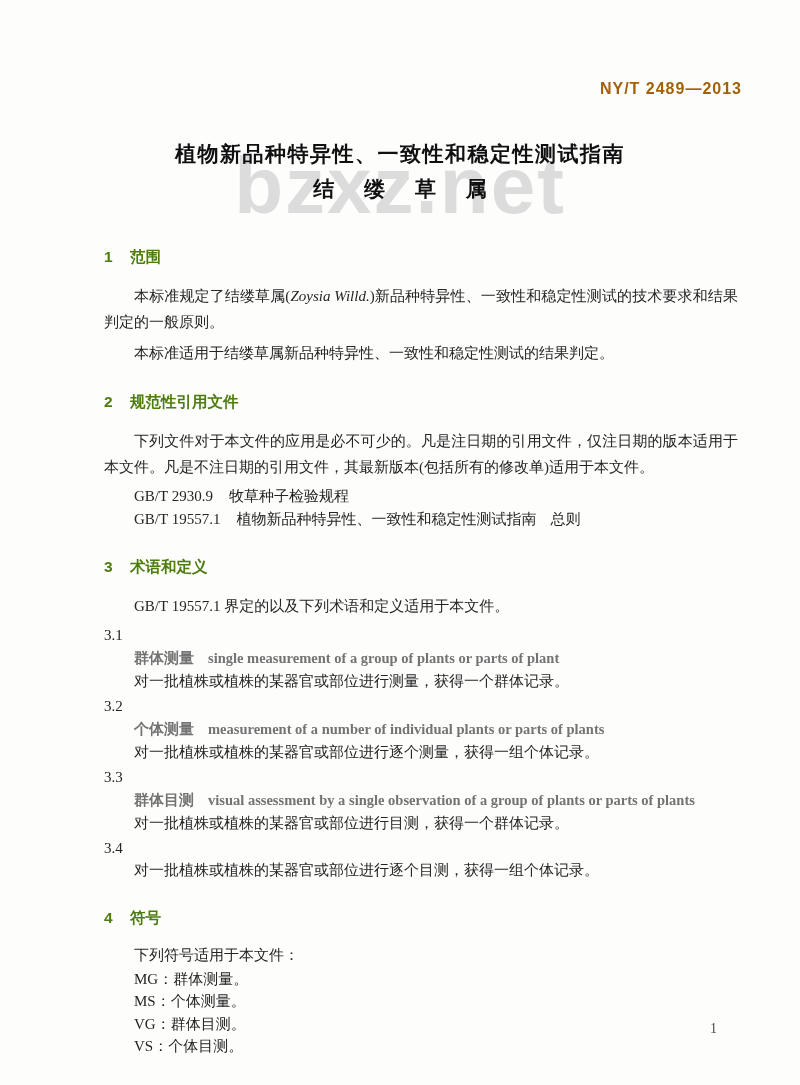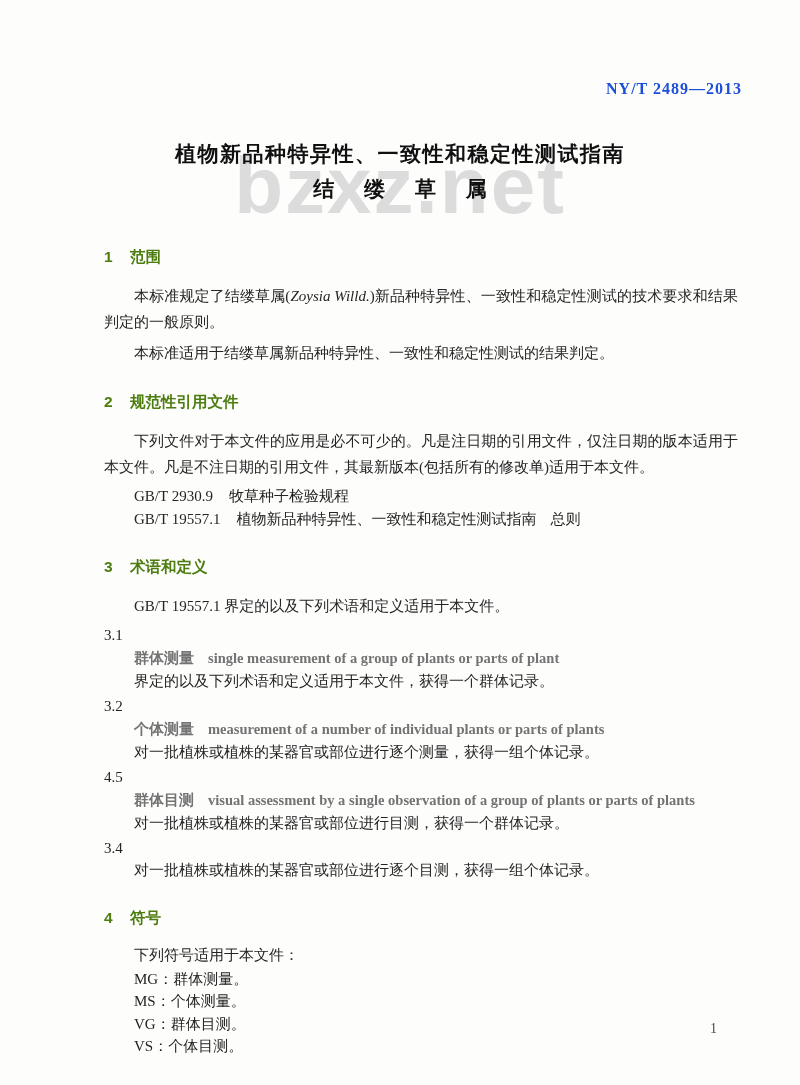--- a/index.html
+++ b/index.html
@@ -6,22 +6,22 @@
   html,body { width:800px; height:1085px; }
   body { background:#ffffff; }
   .page {
     position:relative; width:800px; height:1085px;
     background:#fdfdfc; overflow:hidden;
     font-family:"Liberation Serif","DejaVu Serif",serif;
     color:#222;
   }
   .doc-code {
     position:absolute; top:80px; right:58px;
-    font-family:Liberation Serif, serif;
-    font-weight:bold; font-size:16px; letter-spacing:1px; color:#1d4ed8;
+    font-family:Liberation Sans, sans-serif;
+    font-weight:bold; font-size:16px; letter-spacing:1px; color:#a16207;
     z-index:2;
   }
   .watermark {
     position:absolute; top:140px; left:50%; transform:translateX(-50%);
     font-family:Liberation Sans, sans-serif;
     font-weight:bold; font-size:80px; letter-spacing:2px;
     color:#dcdcdc; z-index:0; white-space:nowrap; user-select:none;
   }
   .title-block { position:absolute; top:139px; left:0; width:100%; text-align:center; z-index:1; color:#101010; }
   .title-line1 {
@@ -88,27 +88,27 @@
     <div class="sec-heading"><span class="num">2</span><span>规范性引用文件</span></div>
     <p class="para">下列文件对于本文件的应用是必不可少的。凡是注日期的引用文件，仅注日期的版本适用于本文件。凡是不注日期的引用文件，其最新版本(包括所有的修改单)适用于本文件。</p>
     <div class="ref-line"><span class="ref-code">GB/T 2930.9</span><span class="ref-title">牧草种子检验规程</span></div>
     <div class="ref-line"><span class="ref-code">GB/T 19557.1</span><span class="ref-title">植物新品种特异性、一致性和稳定性测试指南</span><span class="ref-gap"></span><span>总则</span></div>
 
     <div class="sec-heading"><span class="num">3</span><span>术语和定义</span></div>
     <p class="para">GB/T 19557.1 界定的以及下列术语和定义适用于本文件。</p>
 
     <div class="term-num">3.1</div>
     <div class="term-line"><span class="term-zh">群体测量</span><span class="term-en">single measurement of a group of plants or parts of plant</span></div>
-    <div class="term-def">界定的以及下列术语和定义适用于本文件，获得一个群体记录。</div>
+    <div class="term-def">对一批植株或植株的某器官或部位进行测量，获得一个群体记录。</div>
 
     <div class="term-num">3.2</div>
     <div class="term-line"><span class="term-zh">个体测量</span><span class="term-en">measurement of a number of individual plants or parts of plants</span></div>
     <div class="term-def">对一批植株或植株的某器官或部位进行逐个测量，获得一组个体记录。</div>
 
-    <div class="term-num">4.5</div>
+    <div class="term-num">3.3</div>
     <div class="term-line"><span class="term-zh">群体目测</span><span class="term-en">visual assessment by a single observation of a group of plants or parts of plants</span></div>
     <div class="term-def">对一批植株或植株的某器官或部位进行目测，获得一个群体记录。</div>
 
     <div class="term-num">3.4</div>
     <div class="term-def">对一批植株或植株的某器官或部位进行逐个目测，获得一组个体记录。</div>
 
     <div class="sec-heading"><span class="num">4</span><span>符号</span></div>
     <div class="symbol-intro">下列符号适用于本文件：</div>
     <div class="symbol-line">MG：群体测量。</div>
     <div class="symbol-line">MS：个体测量。</div>

